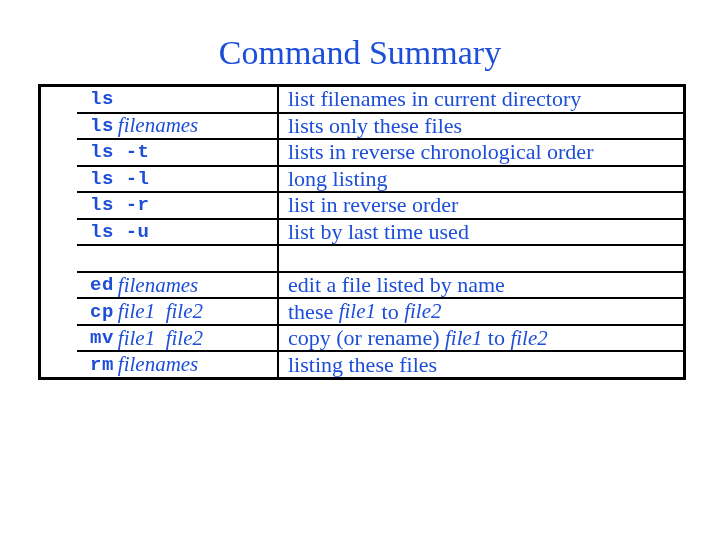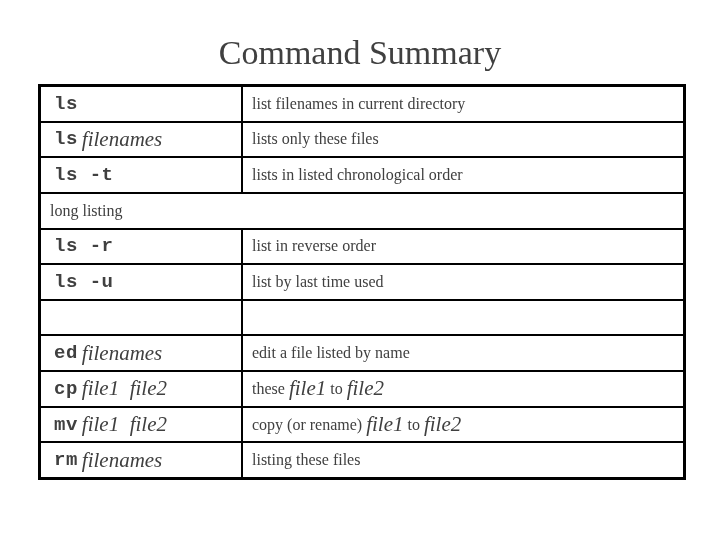--- a/index.html
+++ b/index.html
@@ -5,46 +5,47 @@
   html, body {
     margin: 0;
     padding: 0;
     background: #ffffff;
   }
   .slide {
     position: relative;
     width: 720px;
     height: 540px;
     background: #ffffff;
-    color: #404040;
+    color: #1d4ed8;
     font-family: "Liberation Serif", serif;
     overflow: hidden;
   }
   .title {
     position: absolute;
     top: 34px;
     left: 0;
     right: 0;
     margin: 0;
     text-align: center;
     font-size: 34px;
     font-weight: normal;
     font-family: "Liberation Serif", serif;
   }
   .cmd-table {
     position: absolute;
     left: 38px;
     top: 84px;
     width: 648px;
-    height: 396px;
+    height: 296px;
     border: 3px solid #000000;
     box-sizing: border-box;
     display: flex;
     flex-direction: column;
     background: #ffffff;
+    padding-left: 36px;
   }
   .row {
     flex: 1 1 0;
     display: flex;
     border-bottom: 2px solid #000000;
     box-sizing: border-box;
     min-height: 0;
   }
   .row:last-child {
     border-bottom: none;
@@ -75,43 +76,44 @@
   .part-arg {
     font-family: "Liberation Serif", serif;
     font-style: italic;
     font-size: 21px;
   }
   .cell.command .part-arg {
     margin-left: 4px;
   }
   .part-normal {
     font-family: "Liberation Serif", serif;
-    font-size: 16px;
+    font-size: 22px;
     text-align: center;
   }
 </style>
 </head>
 <body>
 
 <div class="slide">
   <h1 class="title">Command Summary</h1>
   <div class="cmd-table" id="cmd-table">
       <div class="row">
         <div class="cell command"><span class="part-mono">ls</span></div>
         <div class="cell desc"><span class="part-normal">list filenames in current directory</span></div>
       </div>
       <div class="row">
         <div class="cell command"><span class="part-mono">ls</span><span class="part-arg">filenames</span></div>
         <div class="cell desc"><span class="part-normal">lists only these files</span></div>
       </div>
       <div class="row">
         <div class="cell command"><span class="part-mono">ls -t</span></div>
-        <div class="cell desc"><span class="part-normal">lists in listed chronological order</span></div>
+        <div class="cell desc"><span class="part-normal">lists in reverse chronological order</span></div>
       </div>
       <div class="row">
+        <div class="cell command"><span class="part-mono">ls -l</span></div>
         <div class="cell desc"><span class="part-normal">long listing</span></div>
       </div>
       <div class="row">
         <div class="cell command"><span class="part-mono">ls -r</span></div>
         <div class="cell desc"><span class="part-normal">list in reverse order</span></div>
       </div>
       <div class="row">
         <div class="cell command"><span class="part-mono">ls -u</span></div>
         <div class="cell desc"><span class="part-normal">list by last time used</span></div>
       </div>

